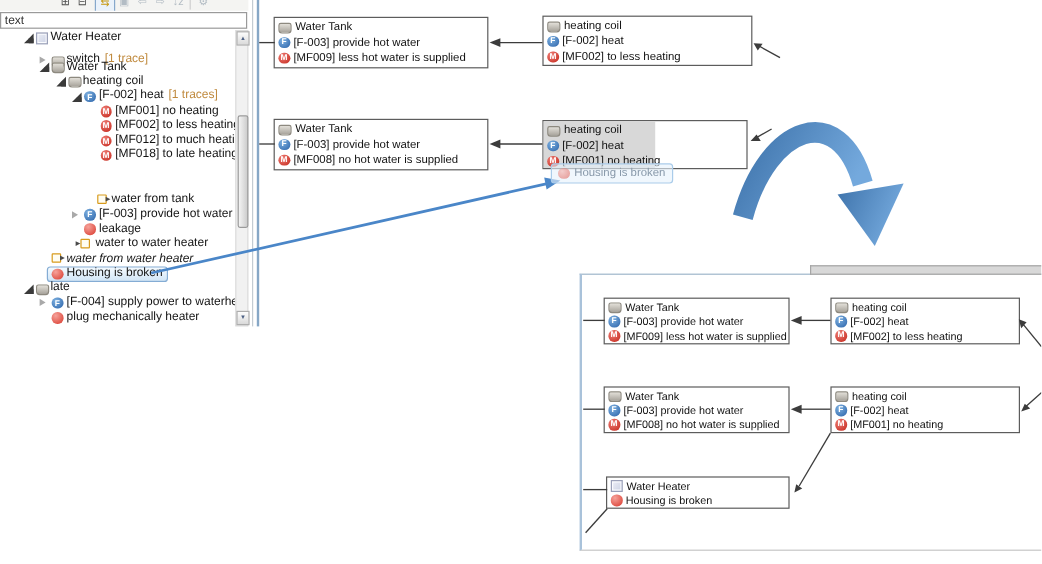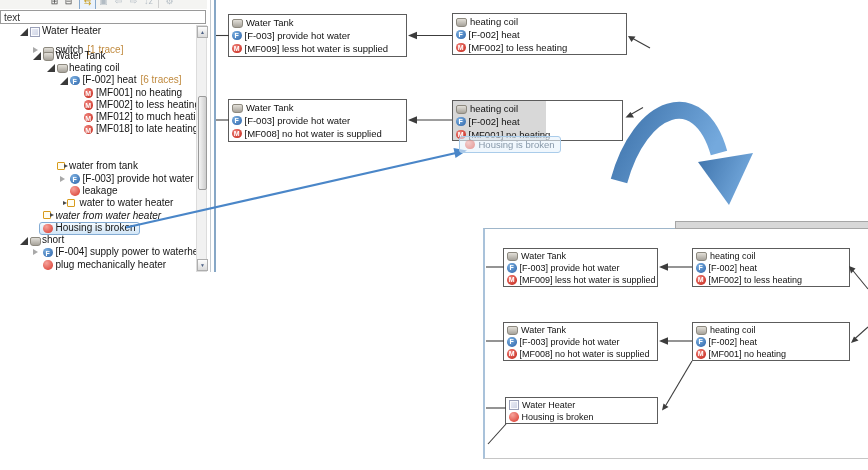--- a/index.html
+++ b/index.html
@@ -116,39 +116,39 @@
         <span class="tlabel" style="left: 55.5px;">Water Tank</span>
       </div>
       <div class="trow" style="top: 36.9px;">
         <span class="arr arr-exp" style="left: 46.5px;"></span>
         <span class="ic ic-comp" style="left: 56.5px;"></span>
         <span class="tlabel" style="left: 69px;">heating coil</span>
       </div>
       <div class="trow" style="top: 49.2px;">
         <span class="arr arr-exp" style="left: 60px;"></span>
         <span class="ic ic-fn" style="left: 70px;">F</span>
-        <span class="tlabel" style="left: 82.5px;">[F-002] heat<span class="badge">[6 traces]</span></span>
+        <span class="tlabel" style="left: 82.5px;">[F-002] heat<span class="badge">[1 traces]</span></span>
       </div>
       <div class="trow" style="top: 61.5px;">
         <span class="ic ic-mf" style="left: 83.5px;">M</span>
         <span class="tlabel" style="left: 96px;">[MF001] no heating</span>
       </div>
       <div class="trow" style="top: 73.8px;">
         <span class="ic ic-mf" style="left: 83.5px;">M</span>
         <span class="tlabel" style="left: 96px;">[MF002] to less heating</span>
       </div>
       <div class="trow" style="top: 86.1px;">
         <span class="ic ic-mf" style="left: 83.5px;">M</span>
         <span class="tlabel" style="left: 96px;">[MF012] to much heating</span>
       </div>
       <div class="trow" style="top: 98.4px;">
         <span class="ic ic-mf" style="left: 83.5px;">M</span>
         <span class="tlabel" style="left: 96px;">[MF018] to late heating</span>
       </div>
-      <div class="trow" style="top: 135.3px;">
+      <div class="trow" style="top: 135.3px; margin-left: 24px;">
         <span class="ic ic-port ic-port-out" style="left: 56.5px;"></span>
         <span class="tlabel" style="left: 69px;">water from tank</span>
       </div>
       <div class="trow" style="top: 147.6px;">
         <span class="arr arr-col" style="left: 60px;"></span>
         <span class="ic ic-fn" style="left: 70px;">F</span>
         <span class="tlabel" style="left: 82.5px;">[F-003] provide hot water</span>
       </div>
       <div class="trow" style="top: 159.9px;">
         <span class="ic ic-fail" style="left: 70px;"></span>
@@ -164,21 +164,21 @@
       </div>
       <div class="trow" style="top: 196.8px;">
         <div class="sel" style="left: 39px;">
           <span class="ic ic-fail"></span>
           <span class="tlabel">Housing is broken</span>
         </div>
       </div>
       <div class="trow" style="top: 209.1px;">
         <span class="arr arr-exp" style="left: 19.5px;"></span>
         <span class="ic ic-comp" style="left: 29.5px;"></span>
-        <span class="tlabel" style="left: 42px;">short</span>
+        <span class="tlabel" style="left: 42px;">late</span>
       </div>
       <div class="trow" style="top: 221.4px;">
         <span class="arr arr-col" style="left: 33px;"></span>
         <span class="ic ic-fn" style="left: 43px;">F</span>
         <span class="tlabel" style="left: 55.5px;">[F-004] supply power to waterheater</span>
       </div>
       <div class="trow" style="top: 233.7px;">
         <span class="ic ic-fail" style="left: 43px;"></span>
         <span class="tlabel" style="left: 55.5px;">plug mechanically heater</span>
       </div>

